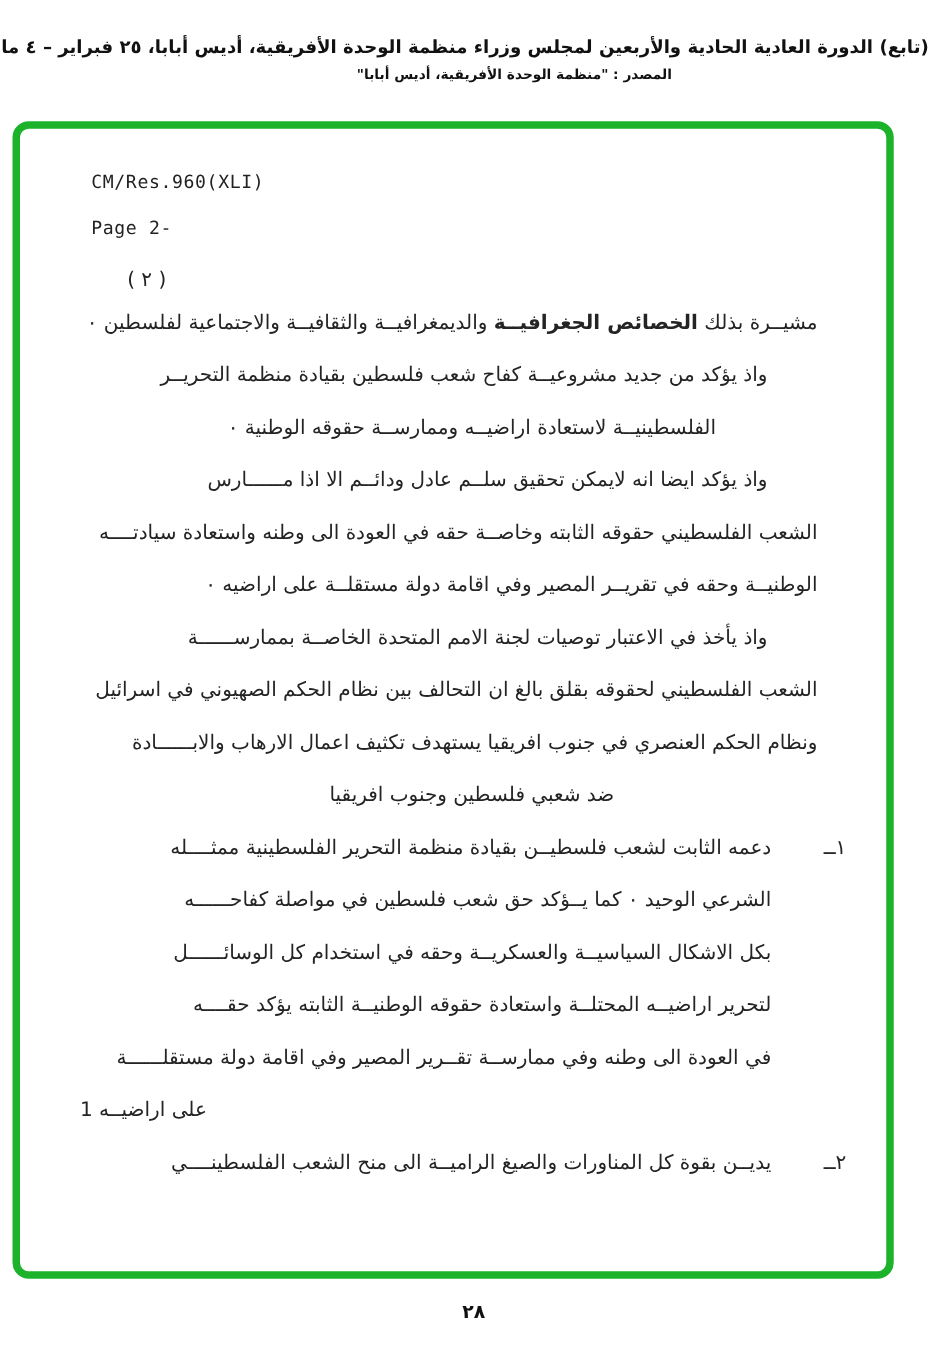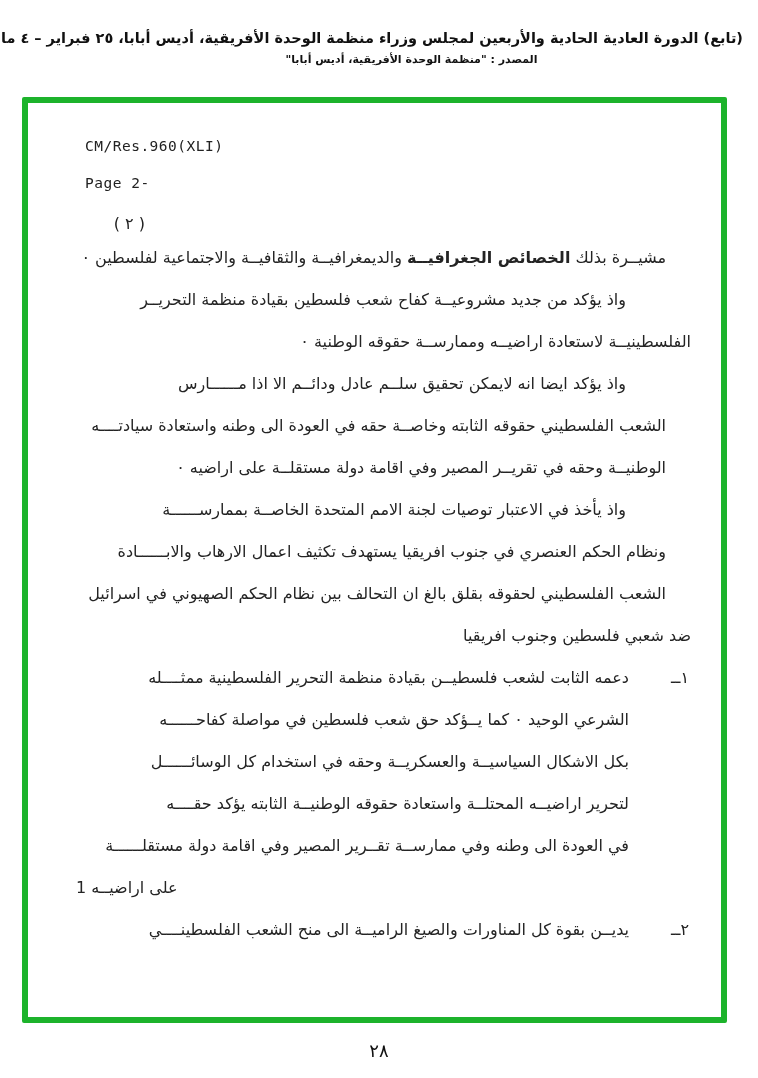--- a/index.html
+++ b/index.html
@@ -32,27 +32,27 @@
   }
   .caption-line2 {
     font-size: 11px;
     line-height: 18px;
     margin-top: 2px;
     white-space: nowrap;
   }
   
   .frame {
     position: absolute;
-    left: 22px;
+    left: 10px;
     top: 97px;
     width: 705px;
     height: 926px;
     box-sizing: border-box;
     border: 6px solid #1cb32b;
-    border-radius: 2px;
+    border-radius: 13px;
     background: #ffffff;
   }
   
   .docref {
     font-family: "DejaVu Sans Mono", "Liberation Mono", monospace;
     font-size: 14.5px;
     color: #222;
     margin: 33px 0 0 57px;
     letter-spacing: 0.5px;
   }
@@ -77,43 +77,43 @@
     font-size: 16px;
     color: #242424;
   }
   .line {
     line-height: 42px;
     text-align: right;
     white-space: nowrap;
   }
   .para .line { margin-left: 12px; margin-right: 25px; }
   .para .ind1 { margin-right: 65px; }   
-  .para .end  { text-align: right; margin-right: 0; }  
+  .para .end  { text-align: center; margin-right: 0; }  
   .b { font-weight: bold; }
   
   .item { display: flex; direction: rtl; }
   .item-num {
     flex: none;
     width: 62px;
     text-align: right;
     line-height: 42px;
     padding-right: 2px;
     box-sizing: border-box;
   }
   .item-text { flex: 1; min-width: 0; }
   .item-text .end { text-align: left; }
   
   .pageno {
     position: absolute;
     left: 0;
     top: 1040px;
     width: 758px;
     text-align: center;
-    font-weight: normal;
-    font-size: 18px;
+    font-weight: bold;
+    font-size: 15px;
     color: #111;
   }
 </style>
 </head>
 <body>
 
 <div class="page">
 
   <div class="caption">
     <div class="caption-line1">(تابع) الدورة العادية الحادية والأربعين لمجلس وزراء منظمة الوحدة الأفريقية، أديس أبابا، ٢٥ فبراير – ٤ مارس ١٩٨٥</div>
@@ -141,22 +141,22 @@
       </div>
 
       <div class="para">
         <div class="line ind1">واذ يؤكد ايضا انه لايمكن تحقيق سلــم عادل ودائــم الا اذا مــــــارس</div>
         <div class="line">الشعب الفلسطيني حقوقه الثابته وخاصــة حقه في العودة الى وطنه واستعادة سيادتــــه</div>
         <div class="line">الوطنيــة وحقه في تقريــر المصير وفي اقامة دولة مستقلــة على اراضيه ٠</div>
       </div>
 
       <div class="para">
         <div class="line ind1">واذ يأخذ في الاعتبار توصيات لجنة الامم المتحدة الخاصــة بممارســــــة</div>
+        <div class="line">الشعب الفلسطيني لحقوقه بقلق بالغ ان التحالف بين نظام الحكم الصهيوني في اسرائيل</div>
         <div class="line">ونظام الحكم العنصري في جنوب افريقيا يستهدف تكثيف اعمال الارهاب والابــــــادة</div>
-        <div class="line">الشعب الفلسطيني لحقوقه بقلق بالغ ان التحالف بين نظام الحكم الصهيوني في اسرائيل</div>
         <div class="line end">ضد شعبي فلسطين وجنوب افريقيا</div>
       </div>
 
       <div class="item">
         <div class="item-num">١ــ</div>
         <div class="item-text">
           <div class="line">دعمه الثابت لشعب فلسطيــن بقيادة منظمة التحرير الفلسطينية ممثــــله</div>
           <div class="line">الشرعي الوحيد ٠ كما يــؤكد حق شعب فلسطين في مواصلة كفاحــــــه</div>
           <div class="line">بكل الاشكال السياسيــة والعسكريــة وحقه في استخدام كل الوسائــــــل</div>
           <div class="line">لتحرير اراضيــه المحتلــة واستعادة حقوقه الوطنيــة الثابته يؤكد حقــــه</div>

